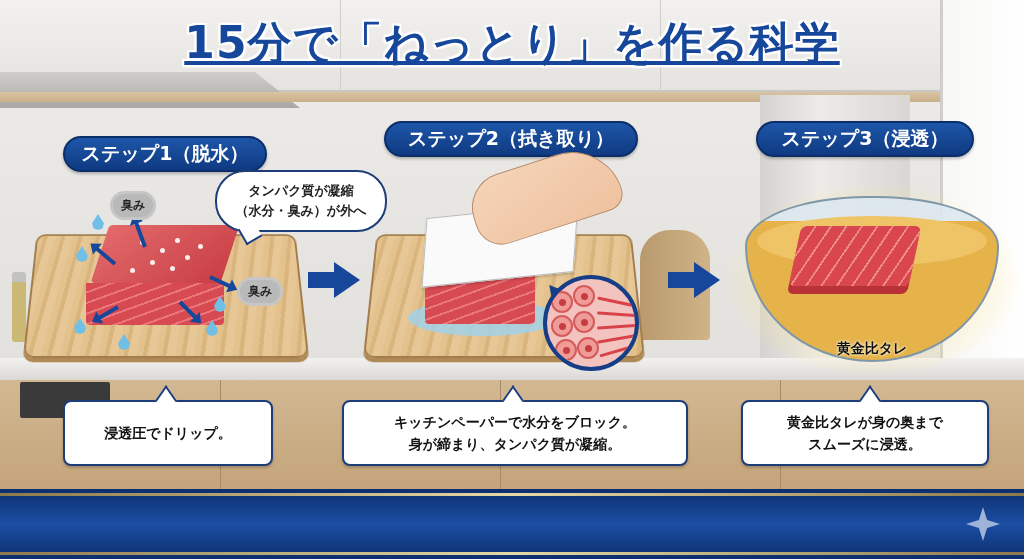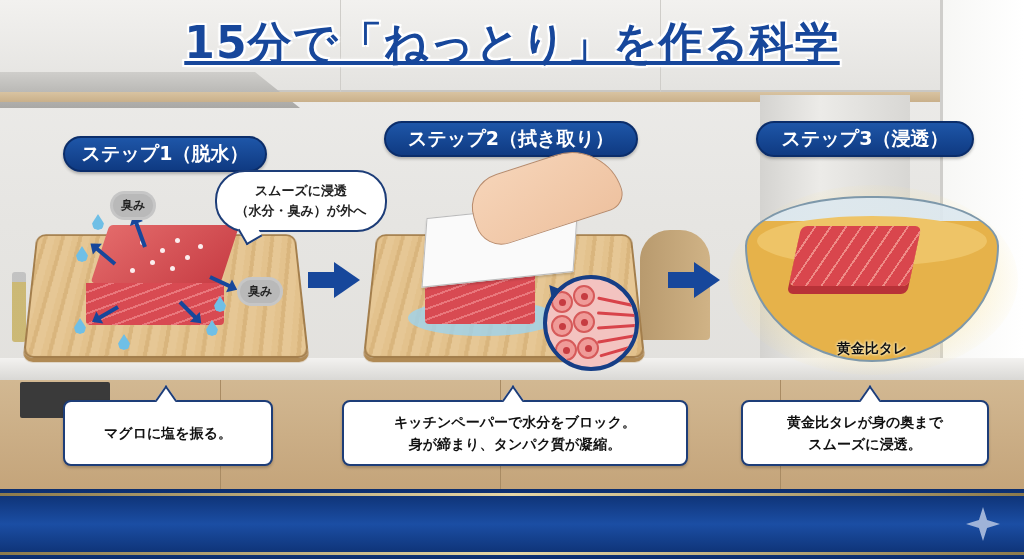--- a/index.html
+++ b/index.html
@@ -210,21 +210,21 @@
 <div class="drop" style="left:214px;top:296px"></div>
 <div class="drop" style="left:118px;top:334px"></div>
 <div class="arrow-small" style="left:145px;top:245px;width:28px;transform:rotate(-110deg)"></div>
 <div class="arrow-small" style="left:115px;top:262px;width:26px;transform:rotate(-140deg)"></div>
 <div class="arrow-small" style="left:210px;top:275px;width:24px;transform:rotate(25deg)"></div>
 <div class="arrow-small" style="left:118px;top:305px;width:24px;transform:rotate(150deg)"></div>
 <div class="arrow-small" style="left:180px;top:300px;width:24px;transform:rotate(45deg)"></div>
 <div class="smell" style="left:113px;top:194px">臭み</div>
 <div class="smell" style="left:240px;top:280px">臭み</div>
 <div class="thought">
-  <div>スムーズに浸透</div>
+  <div>タンパク質が凝縮</div>
   <div>（水分・臭み）が外へ</div>
 </div>
 
 <div class="big-arrow a1">
     <div class="shaft"></div>
     <div class="head"></div>
   </div>
 
 <div class="board b2"></div>
 <div class="puddle"></div>
@@ -254,21 +254,21 @@
   </div>
 
 <div class="glow"></div>
 <div class="bowl">
     <div class="liquid-rim"></div>
   </div>
 <div class="bowl-tuna"></div>
 <div class="bowl-label">黄金比タレ</div>
 
 <div class="caption c1">
-  <span>マグロに塩を振る。</span>
+  <span>浸透圧でドリップ。</span>
 </div>
 <div class="caption c2">
   <div>
     <div>キッチンペーパーで水分をブロック。</div>
     <div>身が締まり、タンパク質が凝縮。</div>
   </div>
 </div>
 <div class="caption c3">
   <div>
     <div>黄金比タレが身の奥まで</div>

